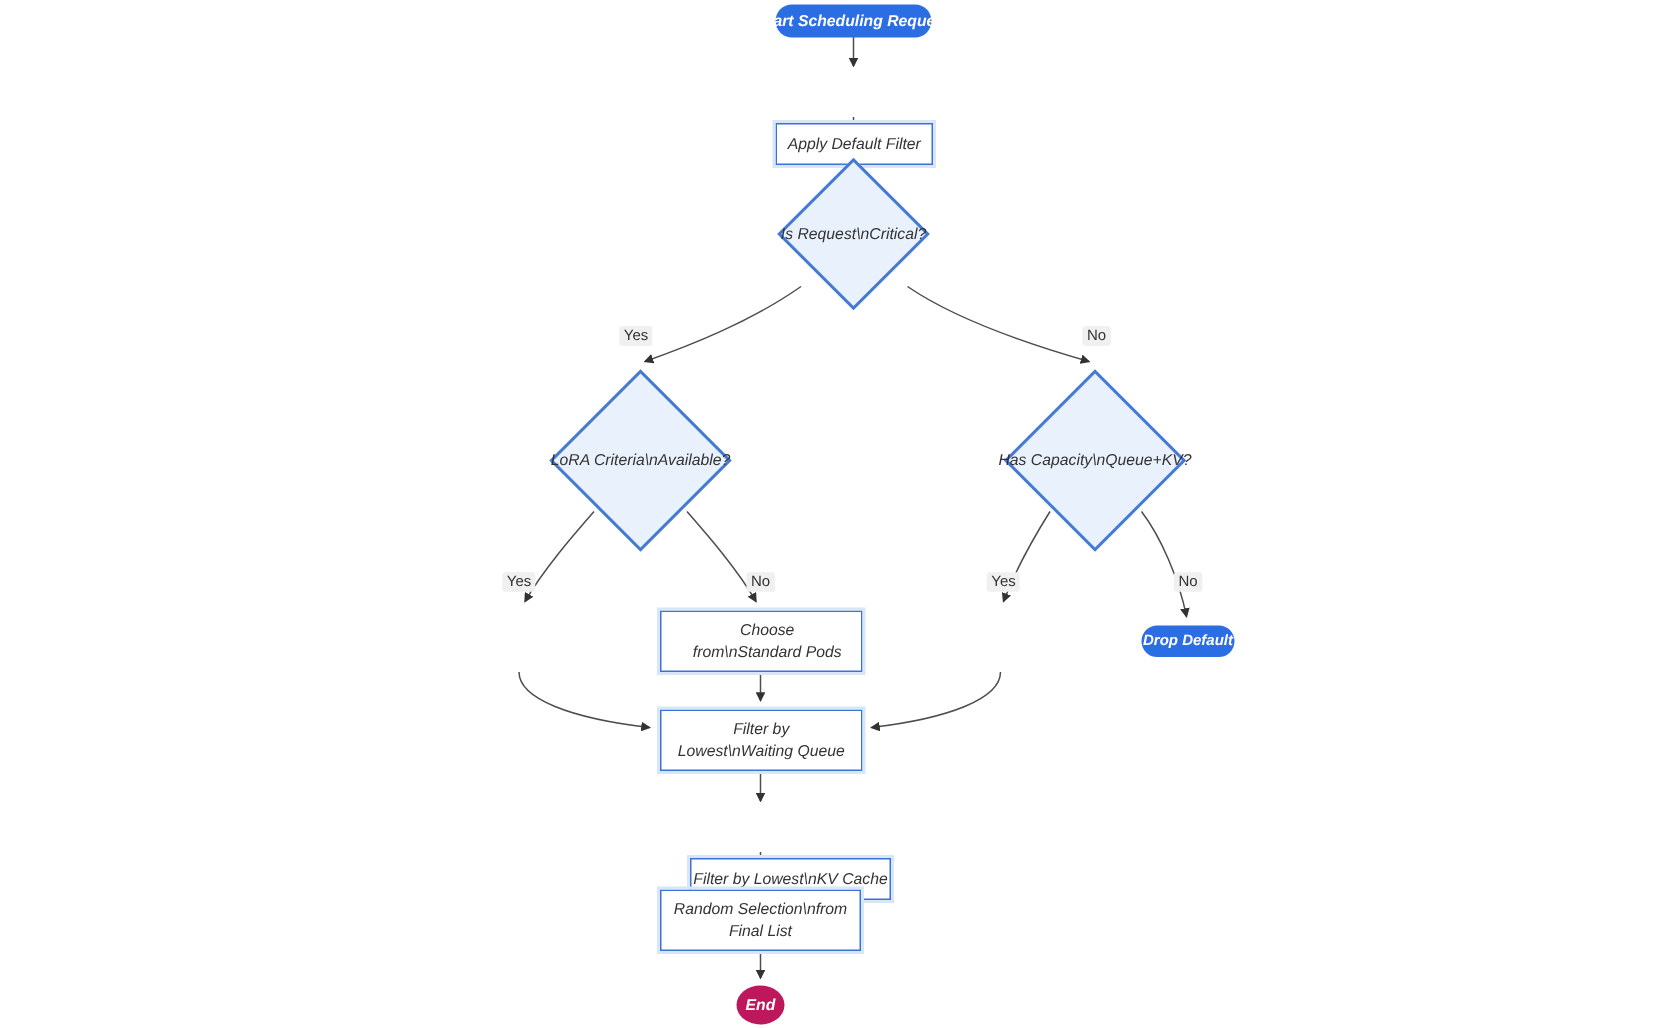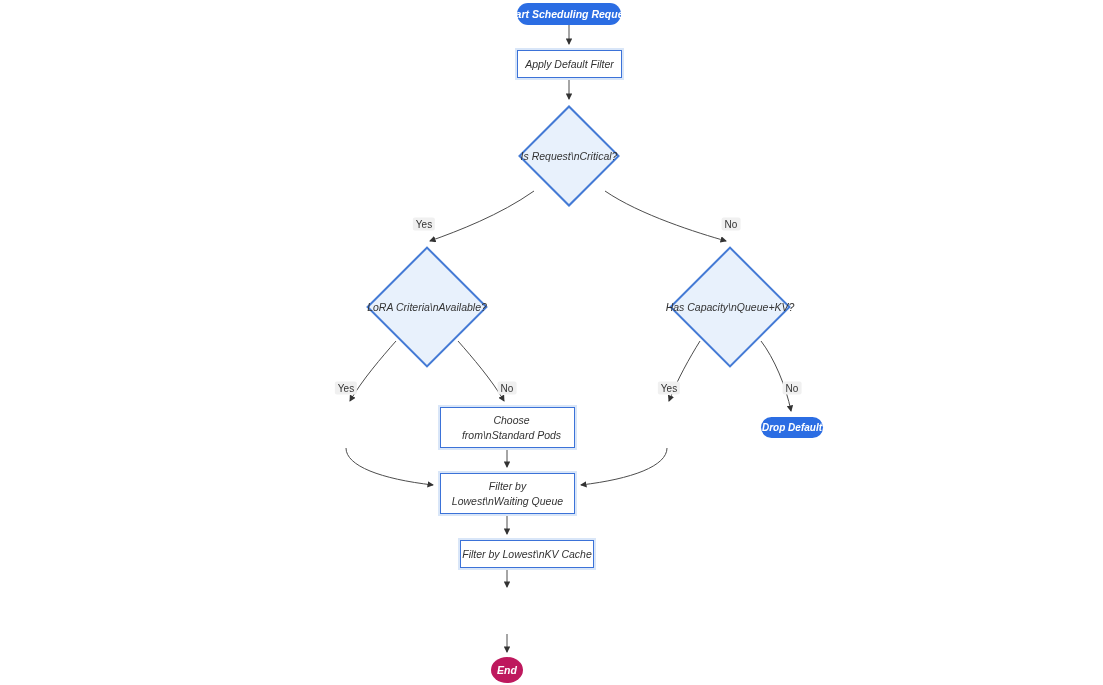--- a/index.html
+++ b/index.html
@@ -57,21 +57,21 @@
   }
   .dlabel {
     position: absolute;
     inset: 0;
     display: flex;
     align-items: center;
     justify-content: center;
     white-space: nowrap;
     z-index: 1;
   }
-  .nw { white-space: nowrap; padding-left: 2px; padding-right: 2px; }
+  .nw { white-space: nowrap; padding-left: 2px; padding-right: 2px; margin-top: 32px; }
 
   .edge-label {
     position: absolute;
     transform: translate(-50%, -50%);
     background: #f0f0f0;
     color: #333333;
     font-size: 10px;
     padding: 1px 3px;
     border-radius: 2px;
     z-index: 2;
@@ -126,20 +126,21 @@
 
   <div class="node rect" style="left:440px; top:407px; width:135px; height:41px;padding-left:16px;">Choose from\nStandard Pods</div>
 
 
   <div class="node pill" style="left:761px; top:417px; width:62px; height:21px; font-size:10px;">Drop Default</div>
 
   <div class="node rect" style="left:440px; top:473px; width:135px; height:41px;">Filter by Lowest\nWaiting Queue</div>
 
   <div class="node rect nw" style="left:460px; top:540px; width:134px; height:28px; padding:1px 2px;">Filter by Lowest\nKV Cache</div>
 
+  <div class="node rect" style="left:440px; top:593px; width:134px; height:41px;">Random Selection\nfrom Final List</div>
 
   <div class="node ellipse" style="left:491px; top:657px; width:32px; height:26px;">End</div>
 
   <div class="edge-label" style="left:424px; top:224px;">Yes</div>
   <div class="edge-label" style="left:731px; top:224px;">No</div>
   <div class="edge-label" style="left:346px; top:388px;">Yes</div>
   <div class="edge-label" style="left:507px; top:388px;">No</div>
   <div class="edge-label" style="left:669px; top:388px;">Yes</div>
   <div class="edge-label" style="left:792px; top:388px;">No</div>
 

